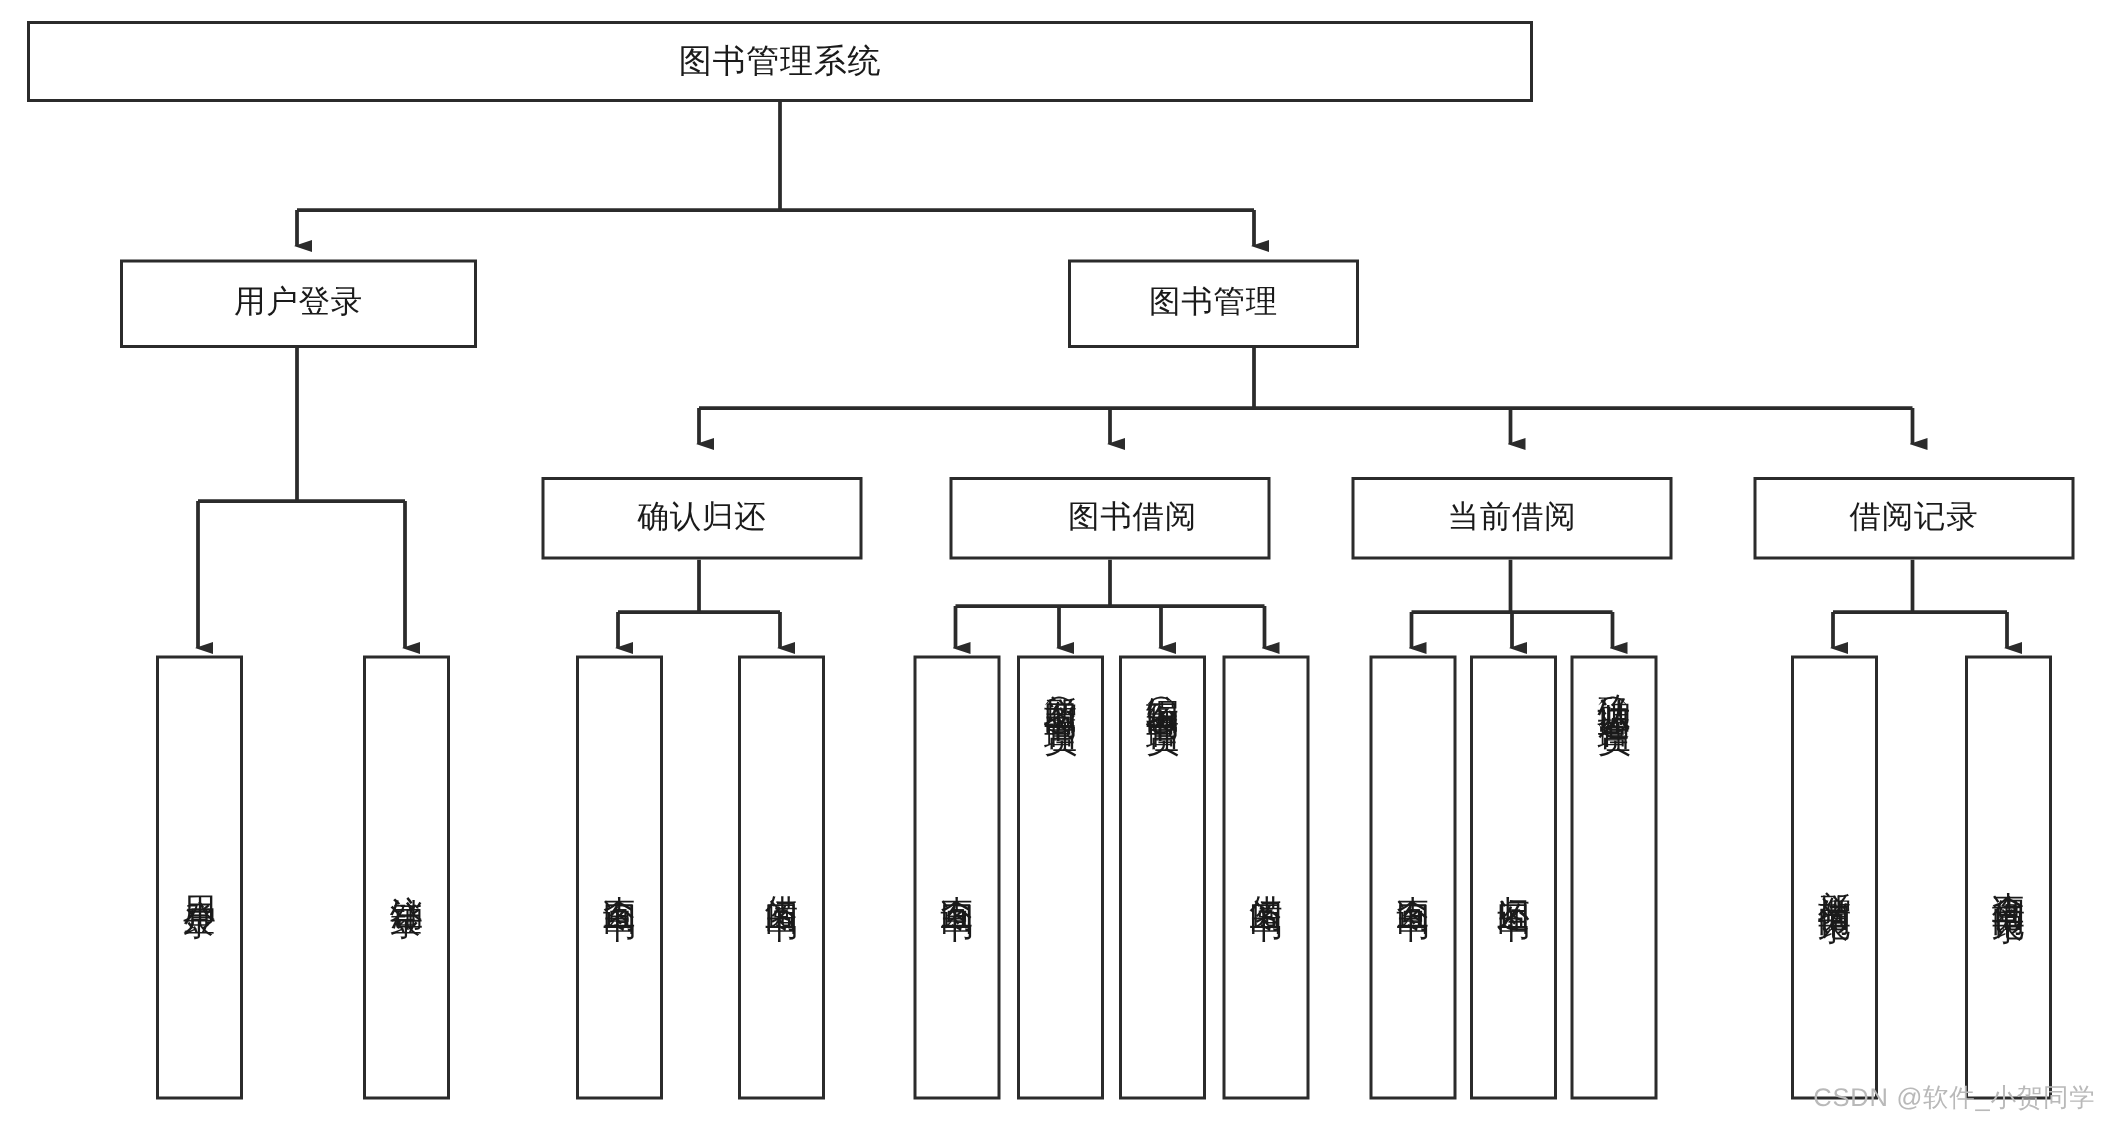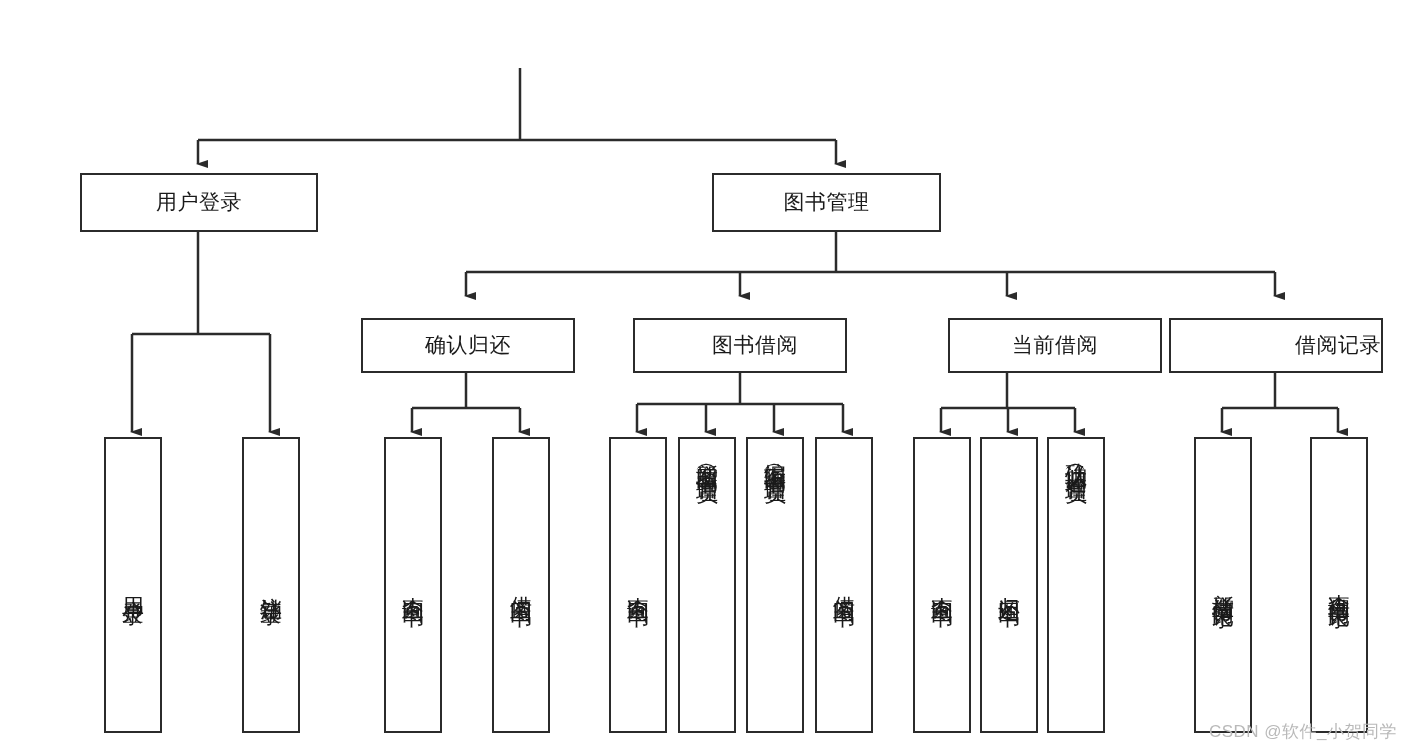--- a/index.html
+++ b/index.html
@@ -126,38 +126,41 @@
       <path d="M1008,408 L1008,432" marker-end="url(#arrow)"></path>
       <path d="M1075,408 L1075,432" marker-end="url(#arrow)"></path>
 
       <path d="M1275,373 L1275,408"></path>
       <path d="M1222,408 L1338,408"></path>
       <path d="M1222,408 L1222,432" marker-end="url(#arrow)"></path>
       <path d="M1338,408 L1338,432" marker-end="url(#arrow)"></path>
     </g>
   </svg>
 
+  <div class="node horiz root" style="left:18px; top:14px; width:1004px; height:54px;">
+    <span class="lbl">图书管理系统</span>
+  </div>
 
   <div class="node horiz" style="left:80px; top:173px; width:238px; height:59px;">
     <span class="lbl">用户登录</span>
   </div>
-  <div class="node horiz" style="left:712px; top:173px; width:229px; height:59px;">
+  <div class="node horiz" style="left:712px; top:173px; width:194px; height:59px;">
     <span class="lbl">图书管理</span>
   </div>
 
   <div class="node horiz" style="left:361px; top:318px; width:214px; height:55px;">
     <span class="lbl">确认归还</span>
   </div>
   <div class="node horiz" style="left:633px; top:318px; width:214px; height:55px;padding-left:30px;">
     <span class="lbl">图书借阅</span>
   </div>
-  <div class="node horiz" style="left:901px; top:318px; width:214px; height:55px;margin-left:47px;">
+  <div class="node horiz" style="left:901px; top:318px; width:214px; height:55px;">
     <span class="lbl">当前借阅</span>
   </div>
-  <div class="node horiz" style="left:1169px; top:318px; width:214px; height:55px;justify-content:flex-end;">
+  <div class="node horiz" style="left:1169px; top:318px; width:214px; height:55px;">
     <span class="lbl">借阅记录</span>
   </div>
 
   <div class="node vert centered" style="left:104px; top:437px; width:58px; height:296px;">
     <span class="lbl">用户登录</span>
   </div>
   <div class="node vert centered" style="left:242px; top:437px; width:58px; height:296px;">
     <span class="lbl">注销登录</span>
   </div>
 

